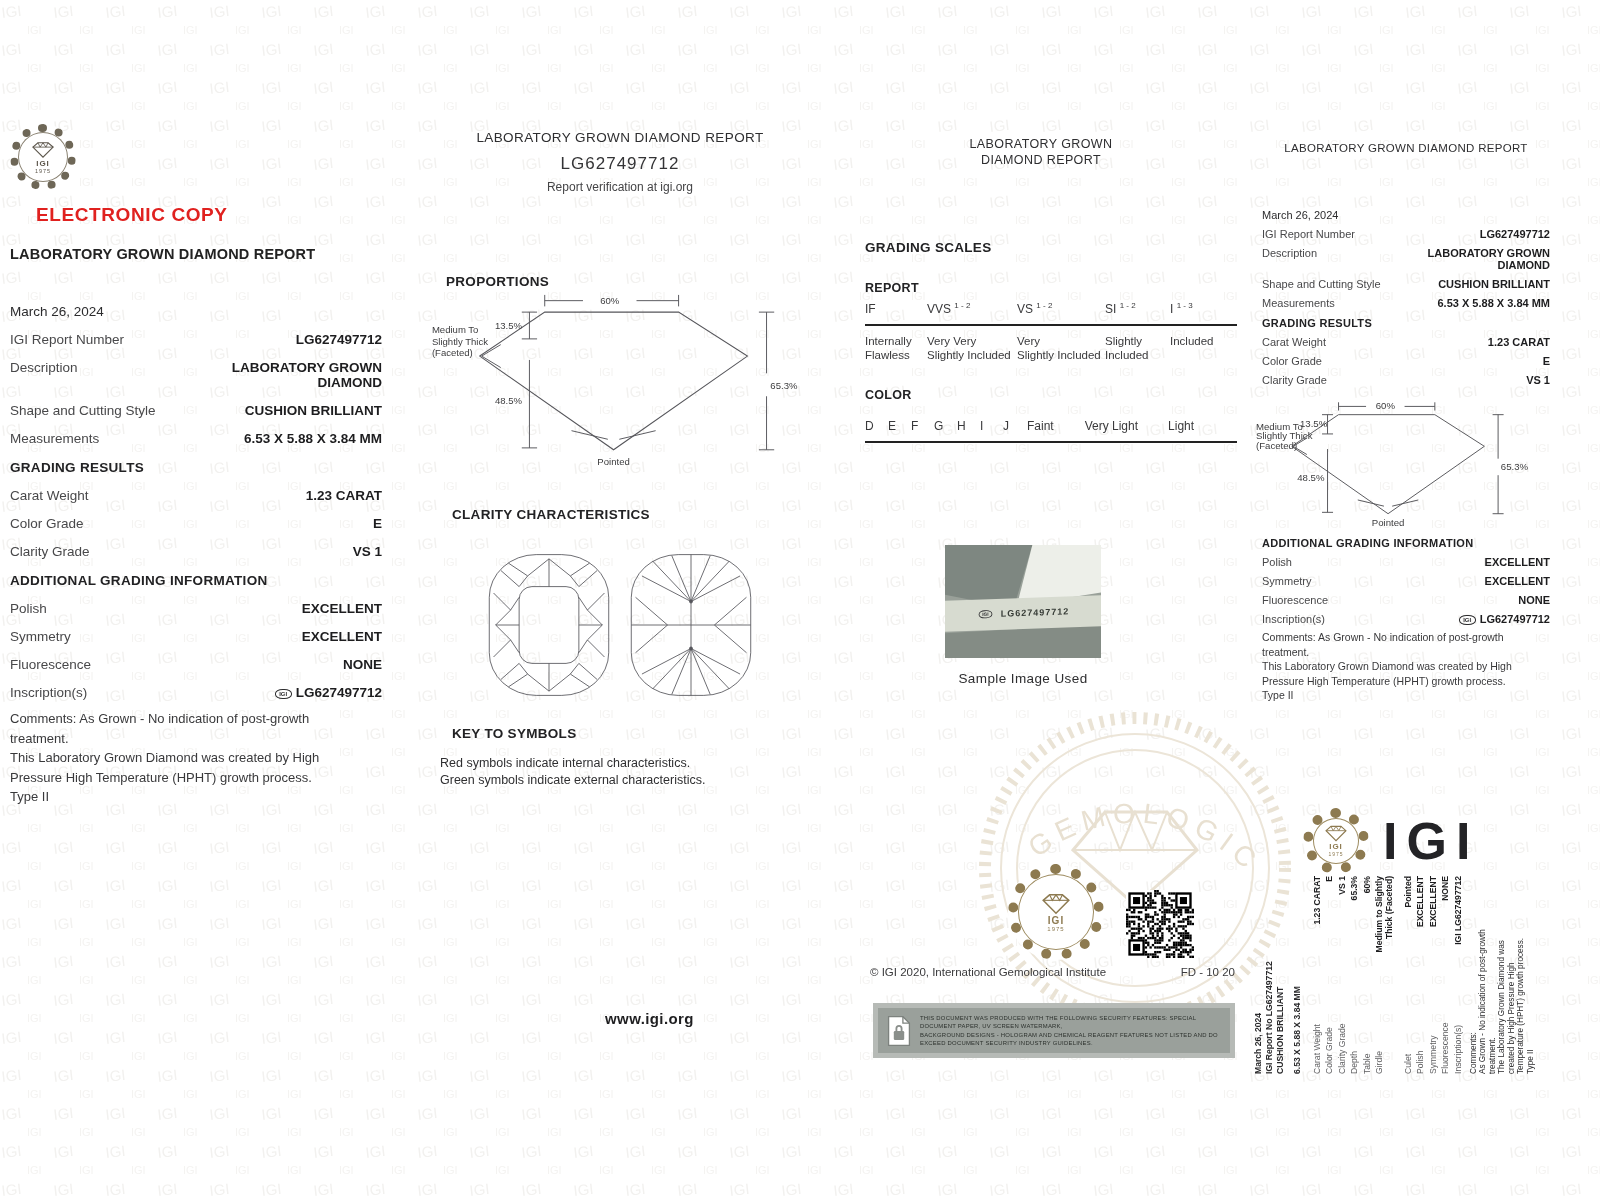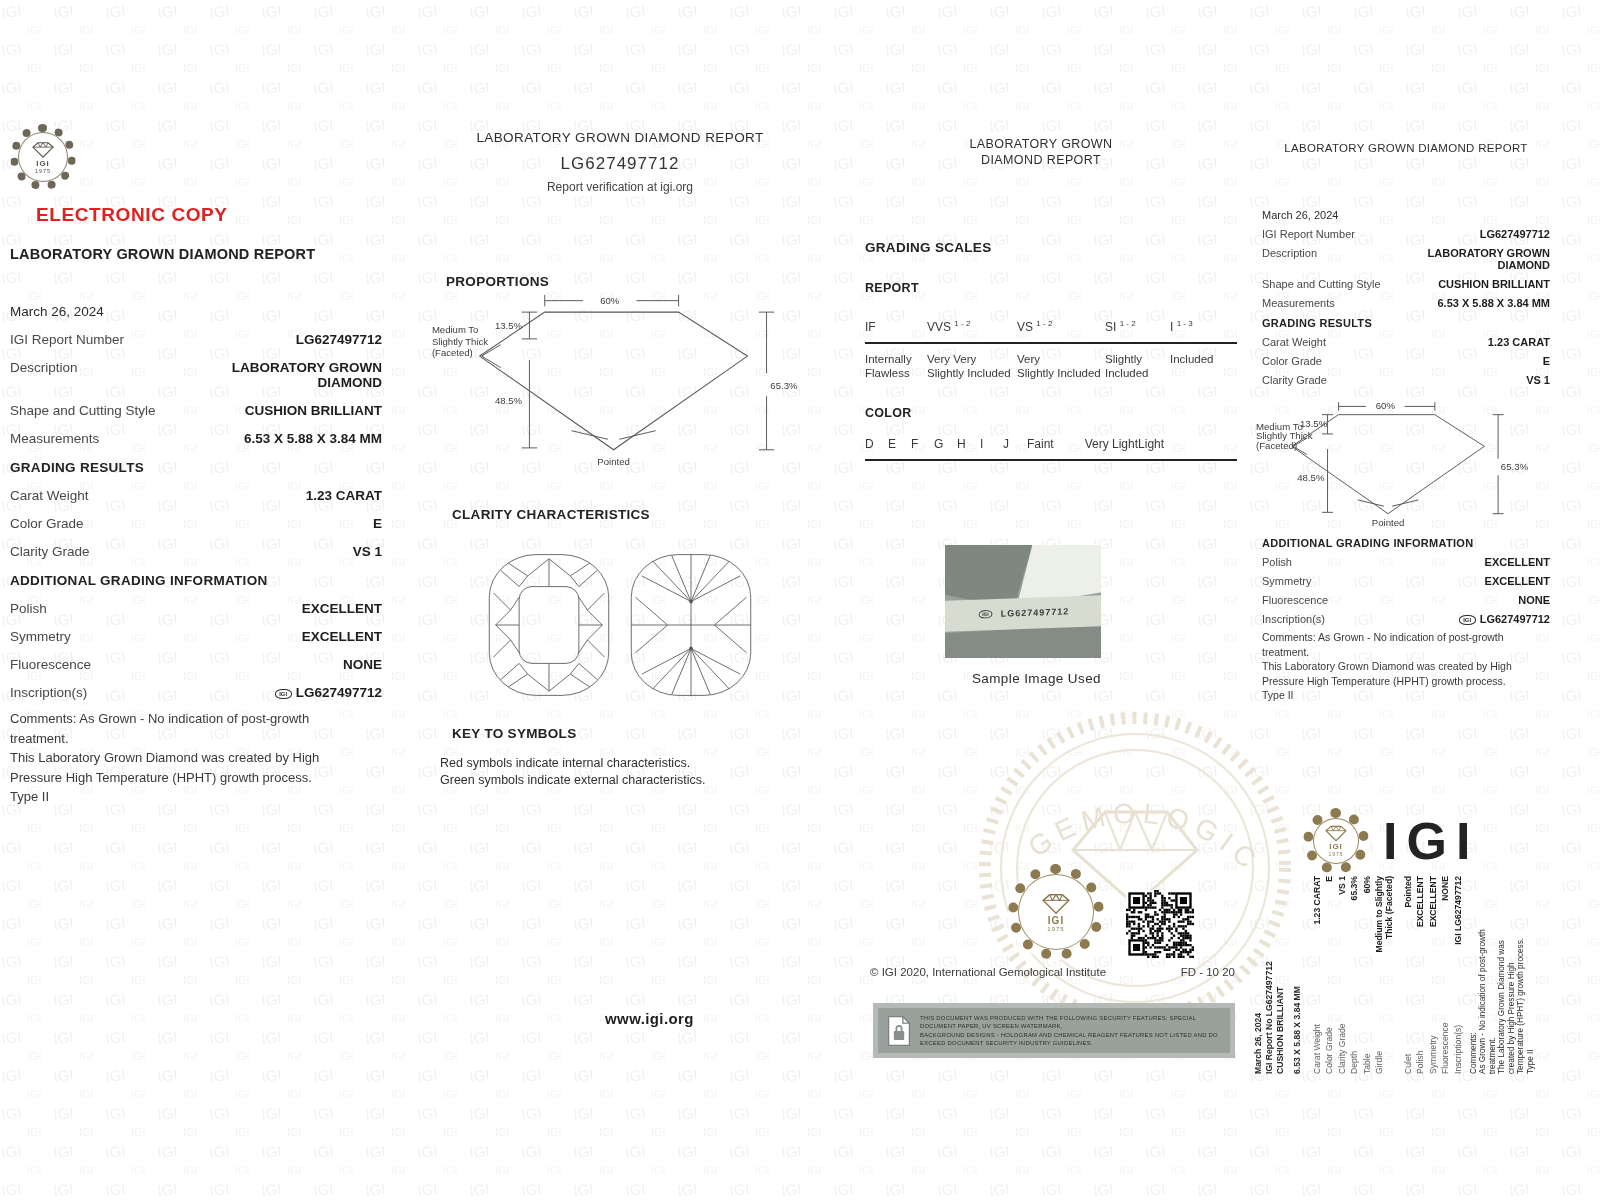--- a/index.html
+++ b/index.html
@@ -45,38 +45,38 @@
   .c2 .ch { margin:36px 0 0 22px; font-size:13.5px; }
   .diagrams { display:flex; gap:14px; justify-content:center; margin-top:28px; }
   .key-lines { margin:14px 0 0 10px; font-size:12.5px; line-height:17px; color:#2f2f31; }
   .igiorg { position:absolute; left:605px; top:1010px; z-index:1; font-weight:bold; font-size:15px; color:#1f1f21; letter-spacing:.4px; }
 
   
   .c3 { left:845px; top:136px; width:392px; font-size:12.5px; }
   .c3-title { text-align:center; font-size:12.5px; letter-spacing:.4px; line-height:16px; color:#2e2e30; }
   .gs { margin-top:72px; padding-left:20px; }
   .gs-h { font-size:13.5px; }
-  .scale-codes { display:flex; margin-top:24px; width:372px; font-size:12px; color:#39393b; }
+  .scale-codes { display:flex; margin-top:6px; width:372px; font-size:12px; color:#39393b; }
   .scale-codes .cell, .scale-desc .cell { flex:none; }
   .w0{width:62px}.w1{width:90px}.w2{width:88px}.w3{width:65px}.w4{width:60px}
   .rule { border-bottom:2.5px solid #222; width:372px; margin-top:8px; }
   .scale-desc { display:flex; margin-top:8px; width:372px; font-size:11.5px; line-height:14px; color:#39393b; }
   .letters { display:flex; align-items:flex-end; margin-top:17px; width:372px; font-size:12px; color:#39393b; }
   .letters .lt { display:inline-block; width:23px; }
-  .ml1{margin-left:1px}.ml2{margin-left:31px}.ml3{}
+  .ml1{margin-left:1px}.ml2{margin-left:31px}.ml3{margin-left:30px}
   sup { font-size:8px; }
 
   .photo-wrap { position:absolute; left:945px; top:545px; z-index:1; width:156px; }
   .photo { position:relative; width:156px; height:113px; background:#99a099; overflow:hidden; }
   .ph-tl { position:absolute; inset:0; background:#7e8781; clip-path:polygon(0 0,56% 0,44% 56%,0 44%); }
   .ph-tr { position:absolute; inset:0; background:#edefe9; clip-path:polygon(56% 0,100% 0,100% 42%,46% 54%); }
   .ph-band { position:absolute; left:-4px; right:-4px; top:47%; height:27%; background:#d7dbd0; transform:skewY(-2deg); display:flex; align-items:center; justify-content:center; gap:3px; }
   .ph-band .txt { font-size:9px; letter-spacing:1px; color:#363b36; font-weight:bold; }
   .ph-bot { position:absolute; inset:0; background:#848c85; clip-path:polygon(0 78%,100% 70%,100% 100%,0 100%); }
-  .ph-cap { text-align:right; margin-top:13px; font-size:13.5px; letter-spacing:.4px; color:#2d2d2f; }
+  .ph-cap { text-align:center; margin-top:13px; font-size:13.5px; letter-spacing:.4px; color:#2d2d2f; }
 
   .seal-mid { position:absolute; left:1008px; top:864px; z-index:1; width:96px; height:96px; font-size:10px; }
   .qr { position:absolute; left:1126px; top:890px; z-index:1; }
   .copy-row { position:absolute; left:870px; top:966px; z-index:1; width:365px; display:flex; justify-content:space-between; font-size:11.5px; color:#3a3a3c; }
 
   .sec-strip { position:absolute; left:873px; top:1003px; z-index:1; width:362px; height:55px; background:#b6bab6; padding:5px; }
   .sec-inner { width:100%; height:100%; background:#9aa09b; display:flex; align-items:center; gap:8px; padding:4px 8px; }
   .sec-doc { width:26px; height:32px; flex:none; }
   .sec-txt { font-size:5.9px; letter-spacing:.25px; line-height:8.5px; color:#2c312d; text-transform:uppercase; }
 

